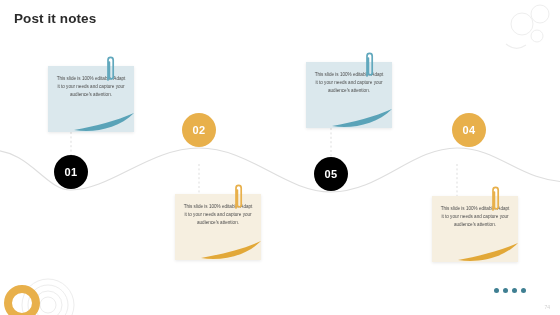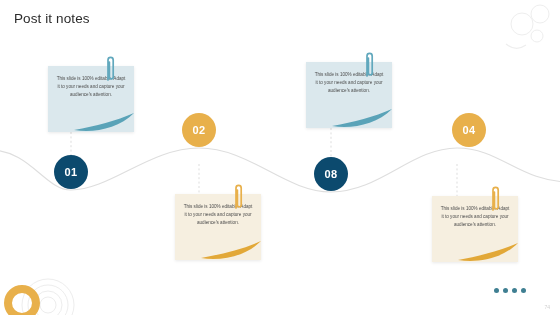--- a/index.html
+++ b/index.html
@@ -17,21 +17,21 @@
     background: #ffffff;
     overflow: hidden;
   }
 
   
   .title {
     position: absolute;
     left: 14px;
     top: 11px;
     font-size: 13.5px;
-    font-weight: normal;
+    font-weight: bold;
     color: #2b2b2b;
     letter-spacing: 0.1px;
     white-space: nowrap;
   }
 
   
   .deco-svg {
     position: absolute;
     left: 0;
     top: 0;
@@ -56,21 +56,21 @@
     height: 34px;
     border-radius: 50%;
     display: flex;
     align-items: center;
     justify-content: center;
     color: #ffffff;
     font-size: 11px;
     font-weight: bold;
     letter-spacing: 0.3px;
   }
-  .num-circle.blue  { background: #0c4a6e; }
+  .num-circle.blue  { background: #000000; }
   .num-circle.gold  { background: #e8b04b; }
 
   
   .note {
     position: absolute;
     width: 86px;
     height: 66px;
     box-sizing: border-box;
     padding: 9px 7px 0 7px;
     font-size: 4.6px;
@@ -194,21 +194,21 @@
       <div class="note blue" style="left: 306px; top: 62px;">
         <span class="note-text">This slide is 100% editable. Adapt it to your needs and capture your audience's attention.</span>
      <div class="fold"><svg viewBox="0 0 86 20" xmlns="http://www.w3.org/2000/svg" width="86" height="20" preserveAspectRatio="none">
      <path d="M86 0 C 70 16 46 20 26 17 C 48 13 68 8 86 0 Z" fill="#5aa3b8"></path>
    </svg></div>
       </div>
       <div class="clip" style="left: 363px; top: 50px;"><svg viewBox="0 0 13 28" xmlns="http://www.w3.org/2000/svg" width="13" height="28">
      <path d="M4 26 L4 6 a2.6 2.6 0 0 1 5.2 0 L9.2 23 a1.9 1.9 0 0 1 -3.8 0 L5.4 8" fill="none" stroke="#61a8bd" stroke-width="1.7" stroke-linecap="round" stroke-linejoin="round"></path>
    </svg></div>
       <div class="num-circle blue" style="left: 314px; top: 157px;">
-        <span>08</span>
+        <span>05</span>
       </div>
       <div class="note cream" style="left: 432px; top: 196px;">
         <span class="note-text">This slide is 100% editable. Adapt it to your needs and capture your audience's attention.</span>
      <div class="fold"><svg viewBox="0 0 86 20" xmlns="http://www.w3.org/2000/svg" width="86" height="20" preserveAspectRatio="none">
      <path d="M86 0 C 70 16 46 20 26 17 C 48 13 68 8 86 0 Z" fill="#e2a838"></path>
    </svg></div>
       </div>
       <div class="clip" style="left: 489px; top: 184px;"><svg viewBox="0 0 13 28" xmlns="http://www.w3.org/2000/svg" width="13" height="28">
      <path d="M4 26 L4 6 a2.6 2.6 0 0 1 5.2 0 L9.2 23 a1.9 1.9 0 0 1 -3.8 0 L5.4 8" fill="none" stroke="#e8b04b" stroke-width="1.7" stroke-linecap="round" stroke-linejoin="round"></path>
    </svg></div>

